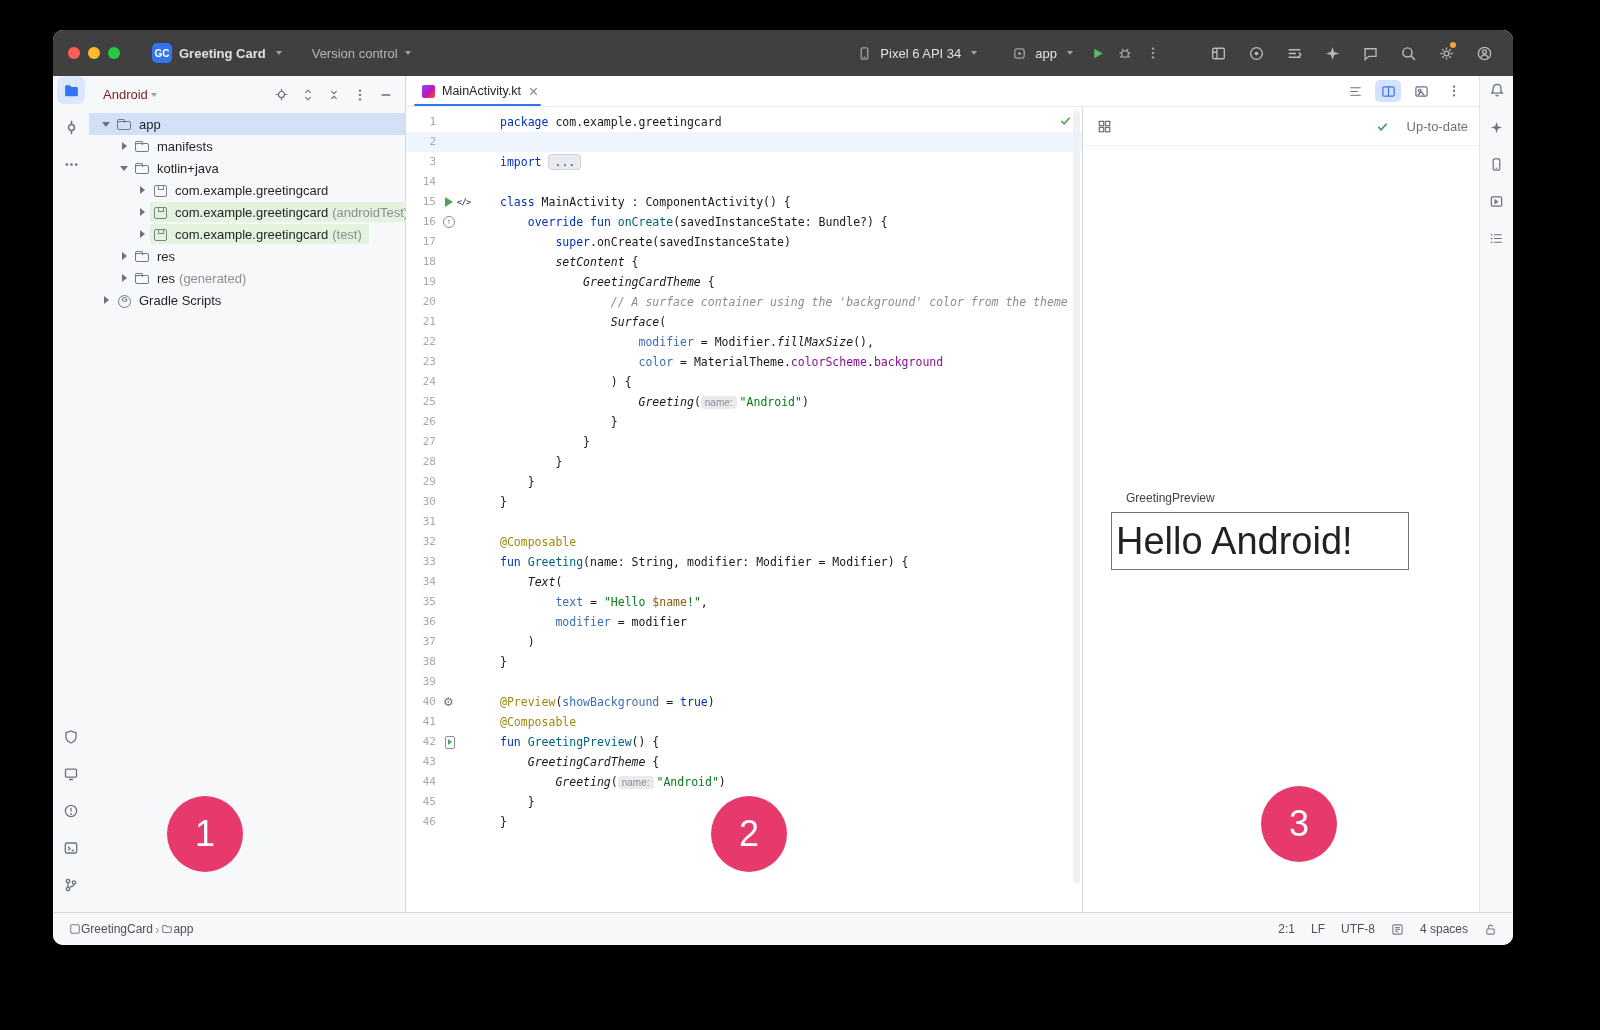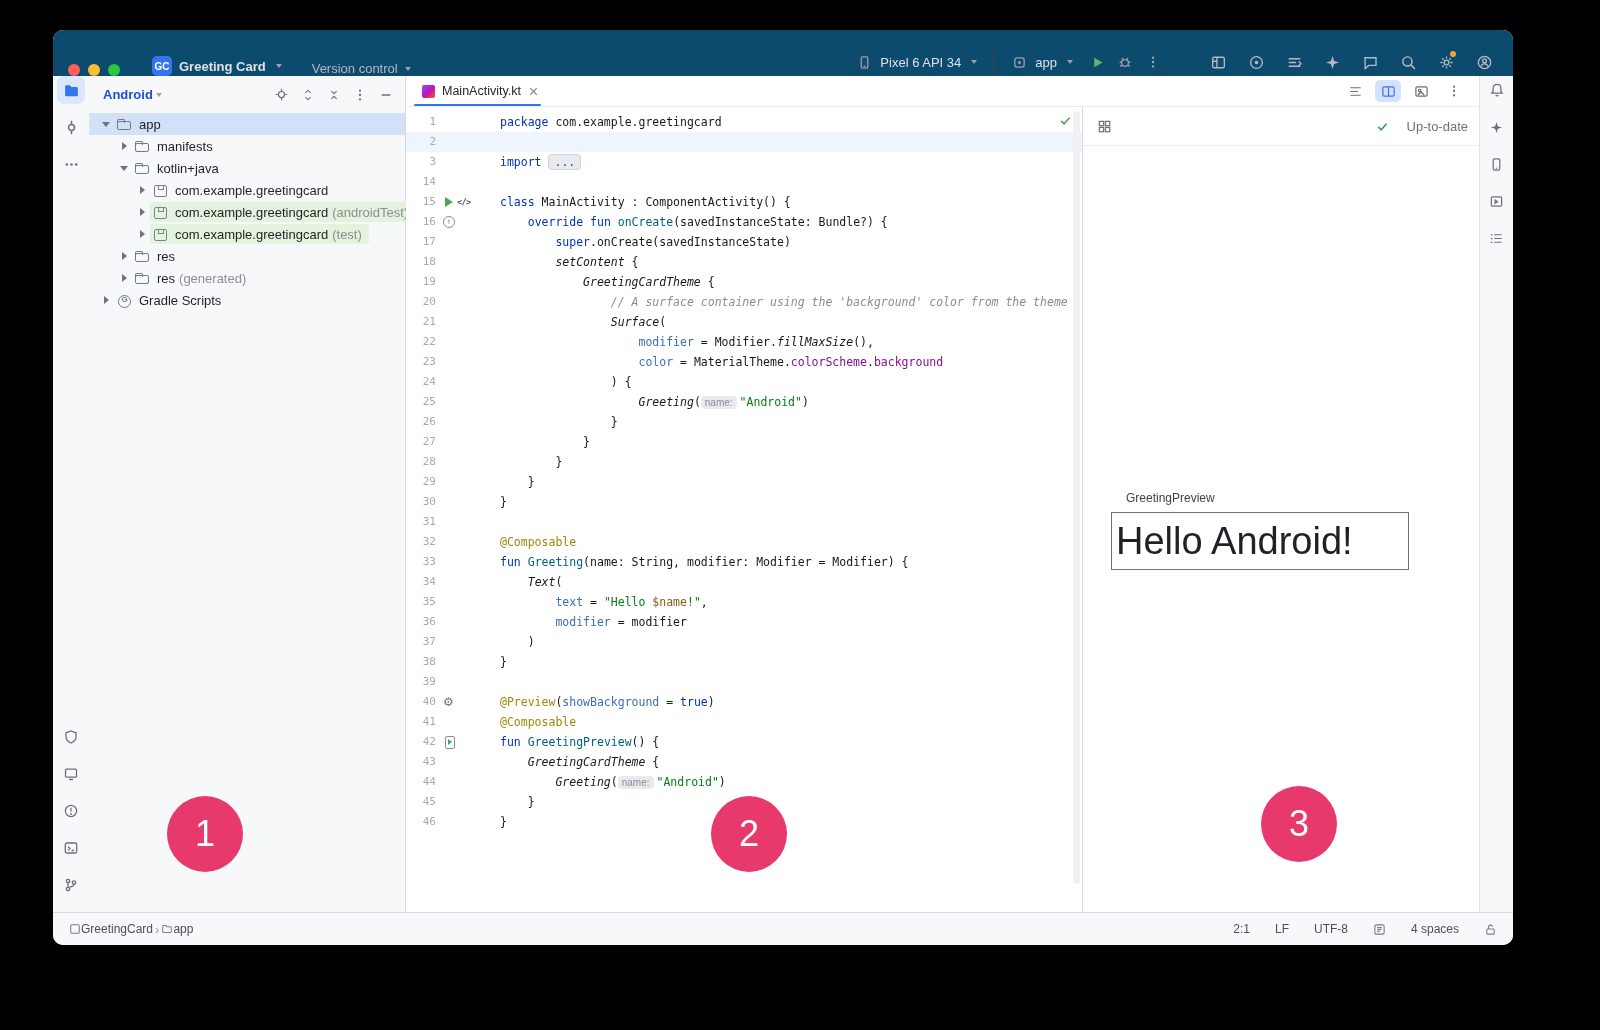--- a/index.html
+++ b/index.html
@@ -3,21 +3,21 @@
 <meta charset="utf-8">
 <style>
   html,body{margin:0;padding:0}
   body{width:1600px;height:1030px;background:#000;font-family:"Liberation Sans",sans-serif;position:relative;overflow:hidden;-webkit-font-smoothing:antialiased}
   svg{display:block}
 
   
   .window{position:absolute;left:53px;top:30px;width:1460px;height:915px;border-radius:10px;overflow:hidden;background:#f7f8fa;display:flex;flex-direction:column;box-shadow:0 25px 70px rgba(0,0,0,.6)}
 
   
-  .titlebar{flex:0 0 46px;background:#0c4a6e;display:flex;align-items:flex-end;color:#dfe1e5;font-size:13px}
+  .titlebar{flex:0 0 46px;background:#404040;display:flex;align-items:center;color:#dfe1e5;font-size:13px}
   .traffic{display:flex;align-items:center;margin-left:15px}
   .tl{width:12px;height:12px;border-radius:50%;margin-right:8px}
   .tl.red{background:#ff5f57}.tl.yellow{background:#febc2e}.tl.green{background:#28c840}
   .proj-chip{display:flex;align-items:center;gap:7px;margin-left:24px;cursor:default}
   .gc-badge{width:20px;height:20px;border-radius:5px;background:#3574f0;color:#fff;font-size:10px;font-weight:700;display:flex;align-items:center;justify-content:center}
   .tb-label{font-weight:600}
   .chev{width:0;height:0;border-left:3.5px solid transparent;border-right:3.5px solid transparent;border-top:4px solid #9da0a8;margin-left:3px}
   .vcs{margin-left:30px;color:#b4b8bf;display:flex;align-items:center;gap:4px}
   .tb-right{margin-left:auto;display:flex;align-items:center}
   .tb-item{display:flex;align-items:center;gap:7px;padding:0 10px;color:#dfe1e5}
@@ -31,21 +31,21 @@
   .main{flex:1;display:flex;min-height:0}
 
   
   .lstrip{flex:0 0 36px;display:flex;flex-direction:column;align-items:center;background:#f7f8fa;padding-bottom:4px}
   .slot{width:28px;height:28px;border-radius:7px;display:flex;align-items:center;justify-content:center;margin-bottom:9px;flex:0 0 28px}
   .slot.active{background:#dbe7fd}
   .lspacer{flex:1}
 
   
   .project{flex:0 0 316px;border-right:1px solid #d7d9de;display:flex;flex-direction:column;background:#f7f8fa;min-width:0}
-  .proj-head{flex:0 0 37px;display:flex;align-items:center;padding:0 12px 0 14px;font-size:13px;color:#1d4ed8;font-weight:700}
+  .proj-head{flex:0 0 37px;display:flex;align-items:center;padding:0 12px 0 14px;font-size:13px;color:#7f1d1d;font-weight:400}
   .ph-icons{margin-left:auto;display:flex;align-items:center;gap:12px}
   .ptree{font-size:13px;color:#1f2126}
   .trow{height:22px;display:flex;align-items:center;white-space:nowrap;cursor:default}
   .trow.sel{background:#d3e1f8}
   .tw{width:16px;height:22px;display:flex;align-items:center;justify-content:center;flex:0 0 16px}
   .tw.down::before{content:"";border-left:4px solid transparent;border-right:4px solid transparent;border-top:5px solid #6e7280}
   .tw.right::before{content:"";border-top:4px solid transparent;border-bottom:4px solid transparent;border-left:5px solid #6e7280}
   .tcontent{display:flex;align-items:center;height:20px;padding:0 7px 0 2px;border-radius:3px}
   .tcontent.added{background:#e3f3de}
   .tsuffix{color:#8c8e94;margin-left:4px}
@@ -105,21 +105,21 @@
   .pv-box{position:absolute;left:28px;top:366px;width:296px;height:56px;border:1px solid #737373;background:#fff;display:flex;align-items:center}
   .pv-text{font-size:38px;color:#1f2126;padding-left:4px;white-space:nowrap}
 
   
   .rstrip{flex:0 0 33px;border-left:1px solid #e2e4e9;display:flex;flex-direction:column;align-items:center;background:#f7f8fa}
 
   
   .statusbar{flex:0 0 32px;border-top:1px solid #d7d9de;display:flex;align-items:center;padding:0 16px;font-size:12px;color:#4c4f56;background:#f7f8fa}
   .bc{display:flex;align-items:center;}
   .bc-sep{color:#9da0a8;font-size:13px;padding:0 2px}
-  .sb-right{margin-left:auto;display:flex;gap:25px}
+  .sb-right{margin-left:auto;display:flex;gap:16px}
   .sb-item{display:flex;align-items:center;gap:6px}
 
   
   .callout{position:absolute;width:76px;height:76px;border-radius:50%;background:#e8396d;color:#fff;display:flex;align-items:center;justify-content:center;font-size:36px;z-index:60}
   .callout.c1{left:167px;top:796px}
   .callout.c2{left:711px;top:796px}
   .callout.c3{left:1261px;top:786px}
 </style>
 </head>
 <body>

